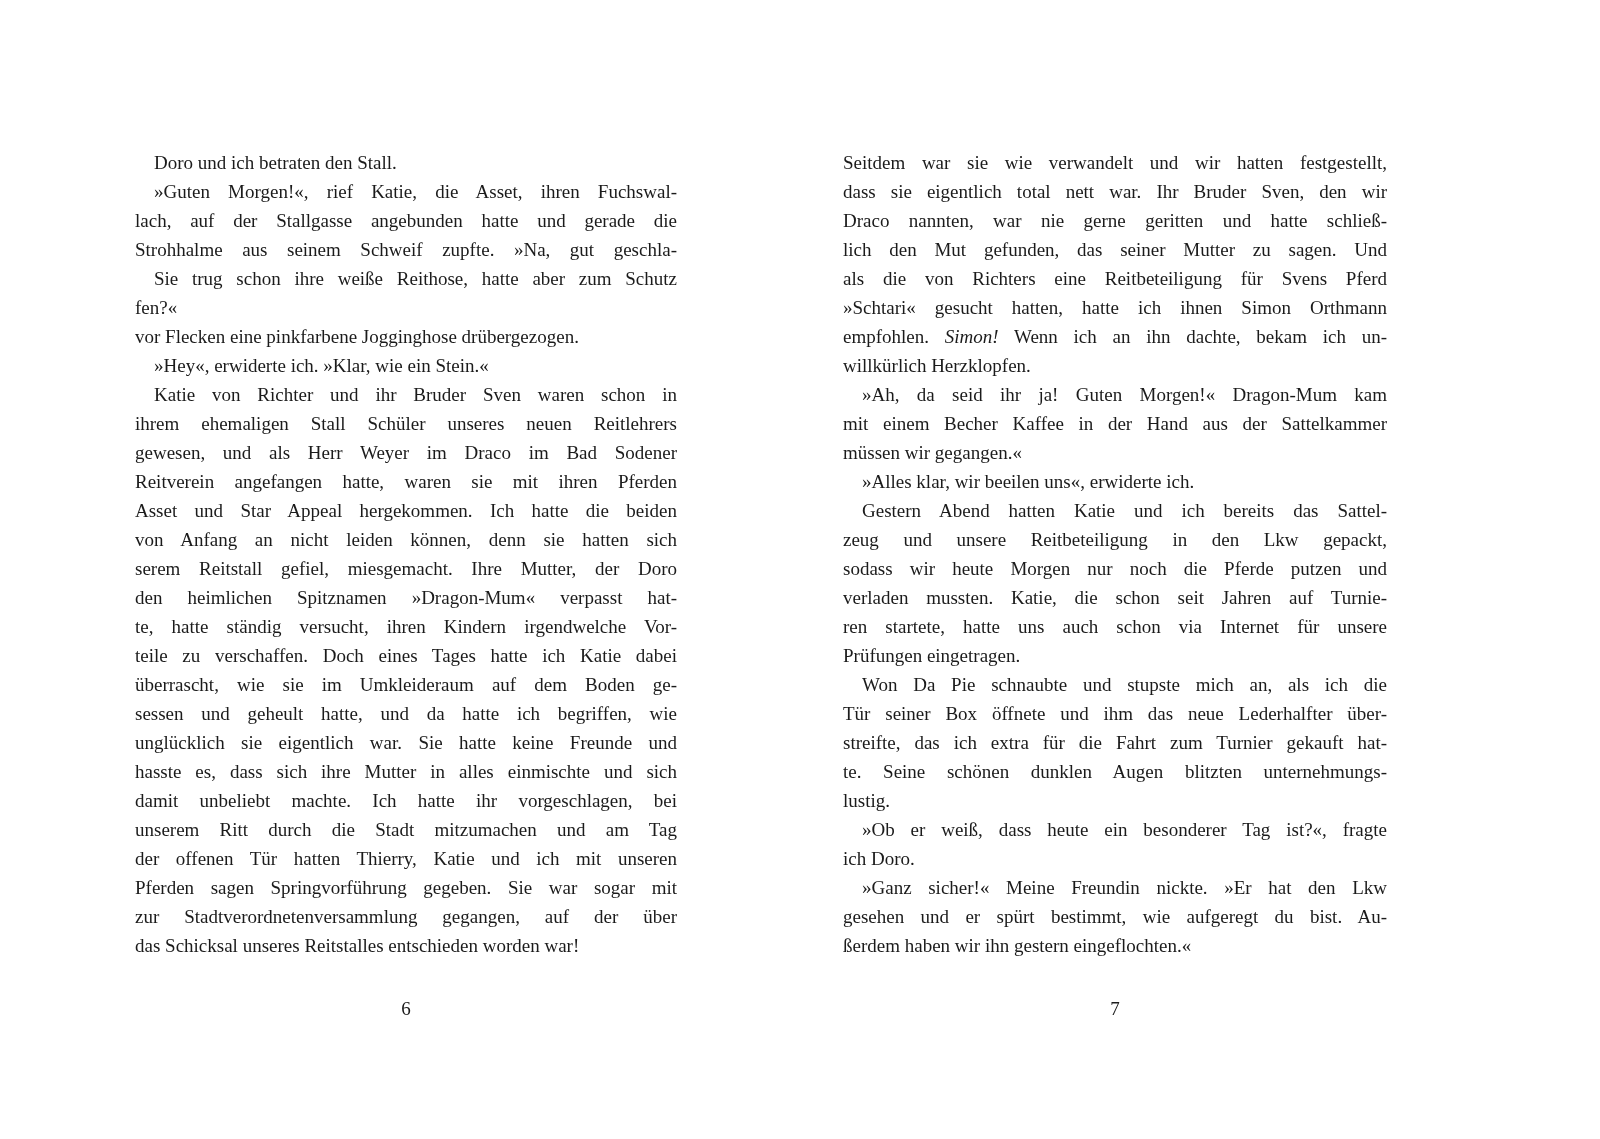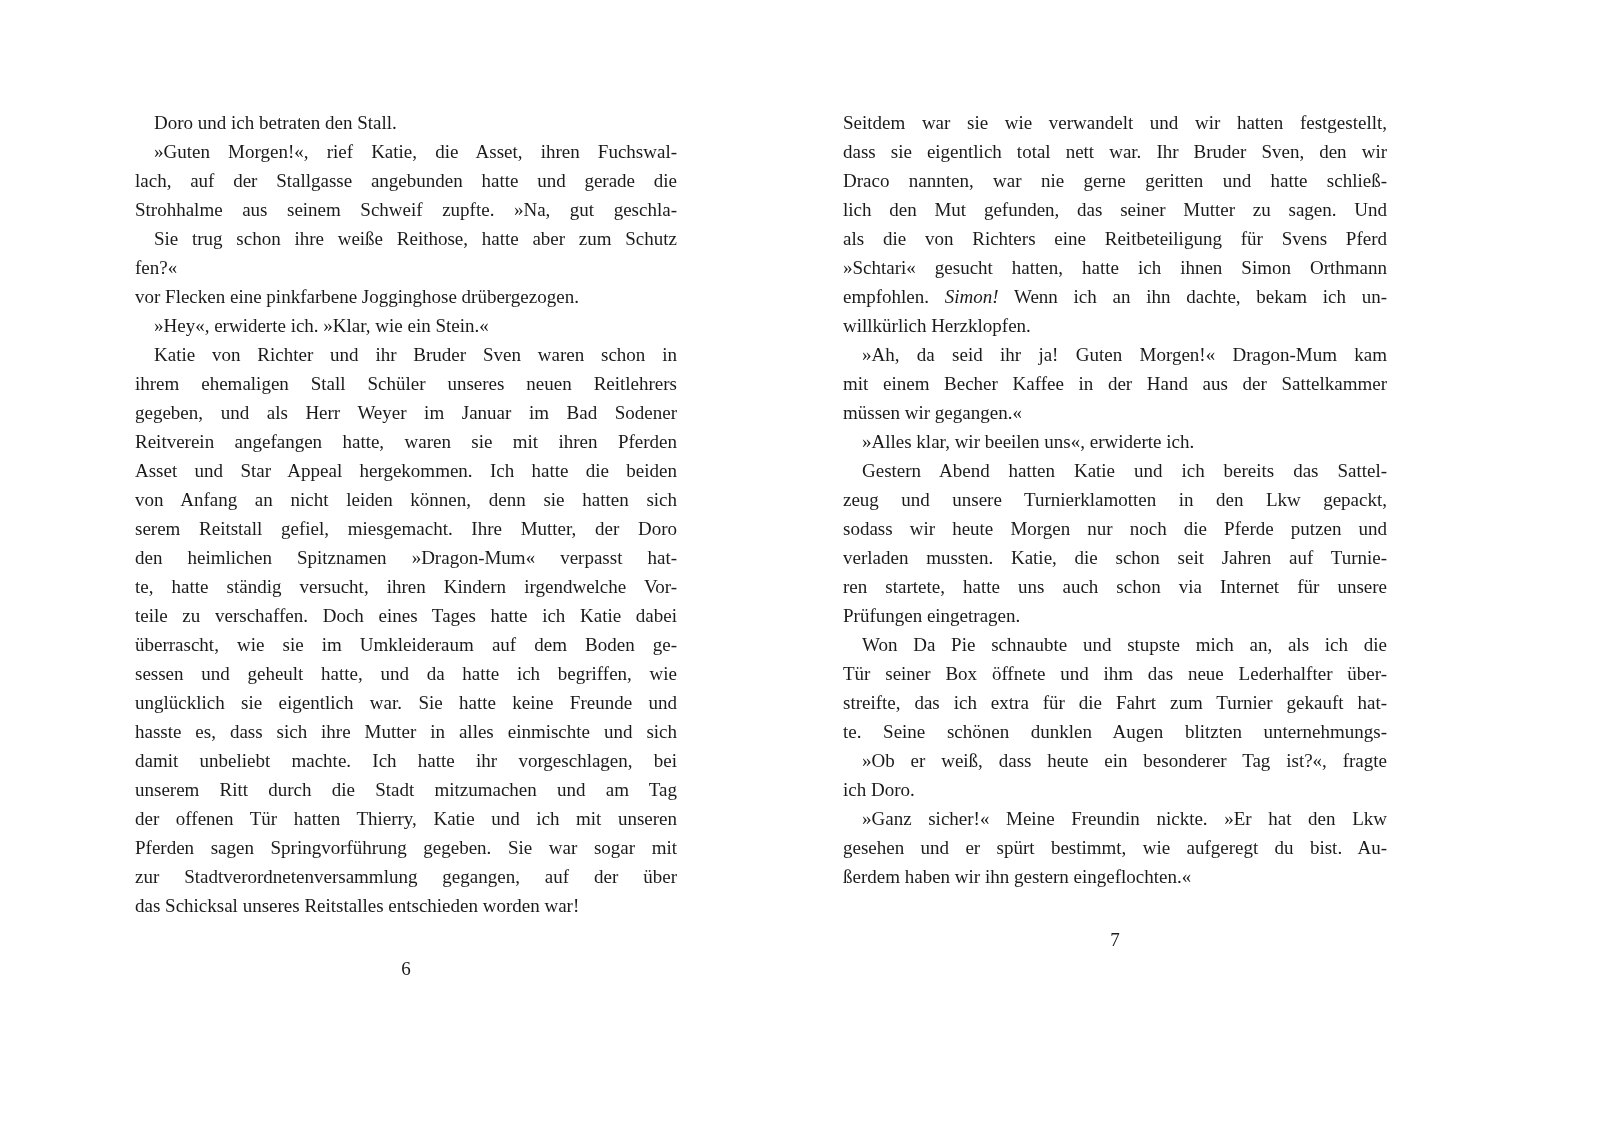--- a/index.html
+++ b/index.html
@@ -12,20 +12,21 @@
     height: 1139px;
     position: relative;
     font-family: "Liberation Serif", "DejaVu Serif", serif;
     color: #1b1b1b;
     overflow: hidden;
   }
   .spread {
     position: absolute;
     inset: 0;
     background: #ffffff;
+    margin-top: 40px;
   }
   .page {
     position: absolute;
     top: 108px;
   }
   #page-left  { left: 135px; width: 542px; }
   #page-right { left: 843px; width: 544px; }
   .text-block {
     font-size: 19px;
     line-height: 29px;
@@ -62,21 +63,21 @@
         <div class="line indent last">Doro und ich betraten den Stall.</div>
         <div class="line indent">»Guten Morgen!«, rief Katie, die Asset, ihren Fuchswal-</div>
         <div class="line">lach, auf der Stallgasse angebunden hatte und gerade die</div>
         <div class="line">Strohhalme aus seinem Schweif zupfte. »Na, gut geschla-</div>
         <div class="line indent">Sie trug schon ihre weiße Reithose, hatte aber zum Schutz</div>
         <div class="line last">fen?«</div>
         <div class="line last">vor Flecken eine pinkfarbene Jogginghose drübergezogen.</div>
         <div class="line indent last">»Hey«, erwiderte ich. »Klar, wie ein Stein.«</div>
         <div class="line indent">Katie von Richter und ihr Bruder Sven waren schon in</div>
         <div class="line">ihrem ehemaligen Stall Schüler unseres neuen Reitlehrers</div>
-        <div class="line">gegeben, und als Herr Weyer im Januar im Bad Sodener</div>
+        <div class="line">gewesen, und als Herr Weyer im Draco im Bad Sodener</div>
         <div class="line">Reitverein angefangen hatte, waren sie mit ihren Pferden</div>
         <div class="line">Asset und Star Appeal hergekommen. Ich hatte die beiden</div>
         <div class="line">von Anfang an nicht leiden können, denn sie hatten sich</div>
         <div class="line">serem Reitstall gefiel, miesgemacht. Ihre Mutter, der Doro</div>
         <div class="line">den heimlichen Spitznamen »Dragon-Mum« verpasst hat-</div>
         <div class="line">te, hatte ständig versucht, ihren Kindern irgendwelche Vor-</div>
         <div class="line">teile zu verschaffen. Doch eines Tages hatte ich Katie dabei</div>
         <div class="line">überrascht, wie sie im Umkleideraum auf dem Boden ge-</div>
         <div class="line">sessen und geheult hatte, und da hatte ich begriffen, wie</div>
         <div class="line">unglücklich sie eigentlich war. Sie hatte keine Freunde und</div>
@@ -99,29 +100,30 @@
         <div class="line">lich den Mut gefunden, das seiner Mutter zu sagen. Und</div>
         <div class="line">als die von Richters eine Reitbeteiligung für Svens Pferd</div>
         <div class="line">»Schtari« gesucht hatten, hatte ich ihnen Simon Orthmann</div>
         <div class="line">empfohlen. <em>Simon!</em> Wenn ich an ihn dachte, bekam ich un-</div>
         <div class="line last">willkürlich Herzklopfen.</div>
         <div class="line indent">»Ah, da seid ihr ja! Guten Morgen!« Dragon-Mum kam</div>
         <div class="line">mit einem Becher Kaffee in der Hand aus der Sattelkammer</div>
         <div class="line last">müssen wir gegangen.«</div>
         <div class="line indent last">»Alles klar, wir beeilen uns«, erwiderte ich.</div>
         <div class="line indent">Gestern Abend hatten Katie und ich bereits das Sattel-</div>
-        <div class="line">zeug und unsere Turnierklamotten in den Lkw gepackt,</div>
+        <div class="line">zeug und unsere Reitbeteiligung in den Lkw gepackt,</div>
         <div class="line">sodass wir heute Morgen nur noch die Pferde putzen und</div>
         <div class="line">verladen mussten. Katie, die schon seit Jahren auf Turnie-</div>
         <div class="line">ren startete, hatte uns auch schon via Internet für unsere</div>
         <div class="line last">Prüfungen eingetragen.</div>
         <div class="line indent">Won Da Pie schnaubte und stupste mich an, als ich die</div>
         <div class="line">Tür seiner Box öffnete und ihm das neue Lederhalfter über-</div>
         <div class="line">streifte, das ich extra für die Fahrt zum Turnier gekauft hat-</div>
         <div class="line">te. Seine schönen dunklen Augen blitzten unternehmungs-</div>
+        <div class="line last">lustig.</div>
         <div class="line indent">»Ob er weiß, dass heute ein besonderer Tag ist?«, fragte</div>
         <div class="line last">ich Doro.</div>
         <div class="line indent">»Ganz sicher!« Meine Freundin nickte. »Er hat den Lkw</div>
         <div class="line">gesehen und er spürt bestimmt, wie aufgeregt du bist. Au-</div>
         <div class="line last">ßerdem haben wir ihn gestern eingeflochten.«</div>
       </div>
     <div class="page-number">7</div>
   </div>
 
 </div>

